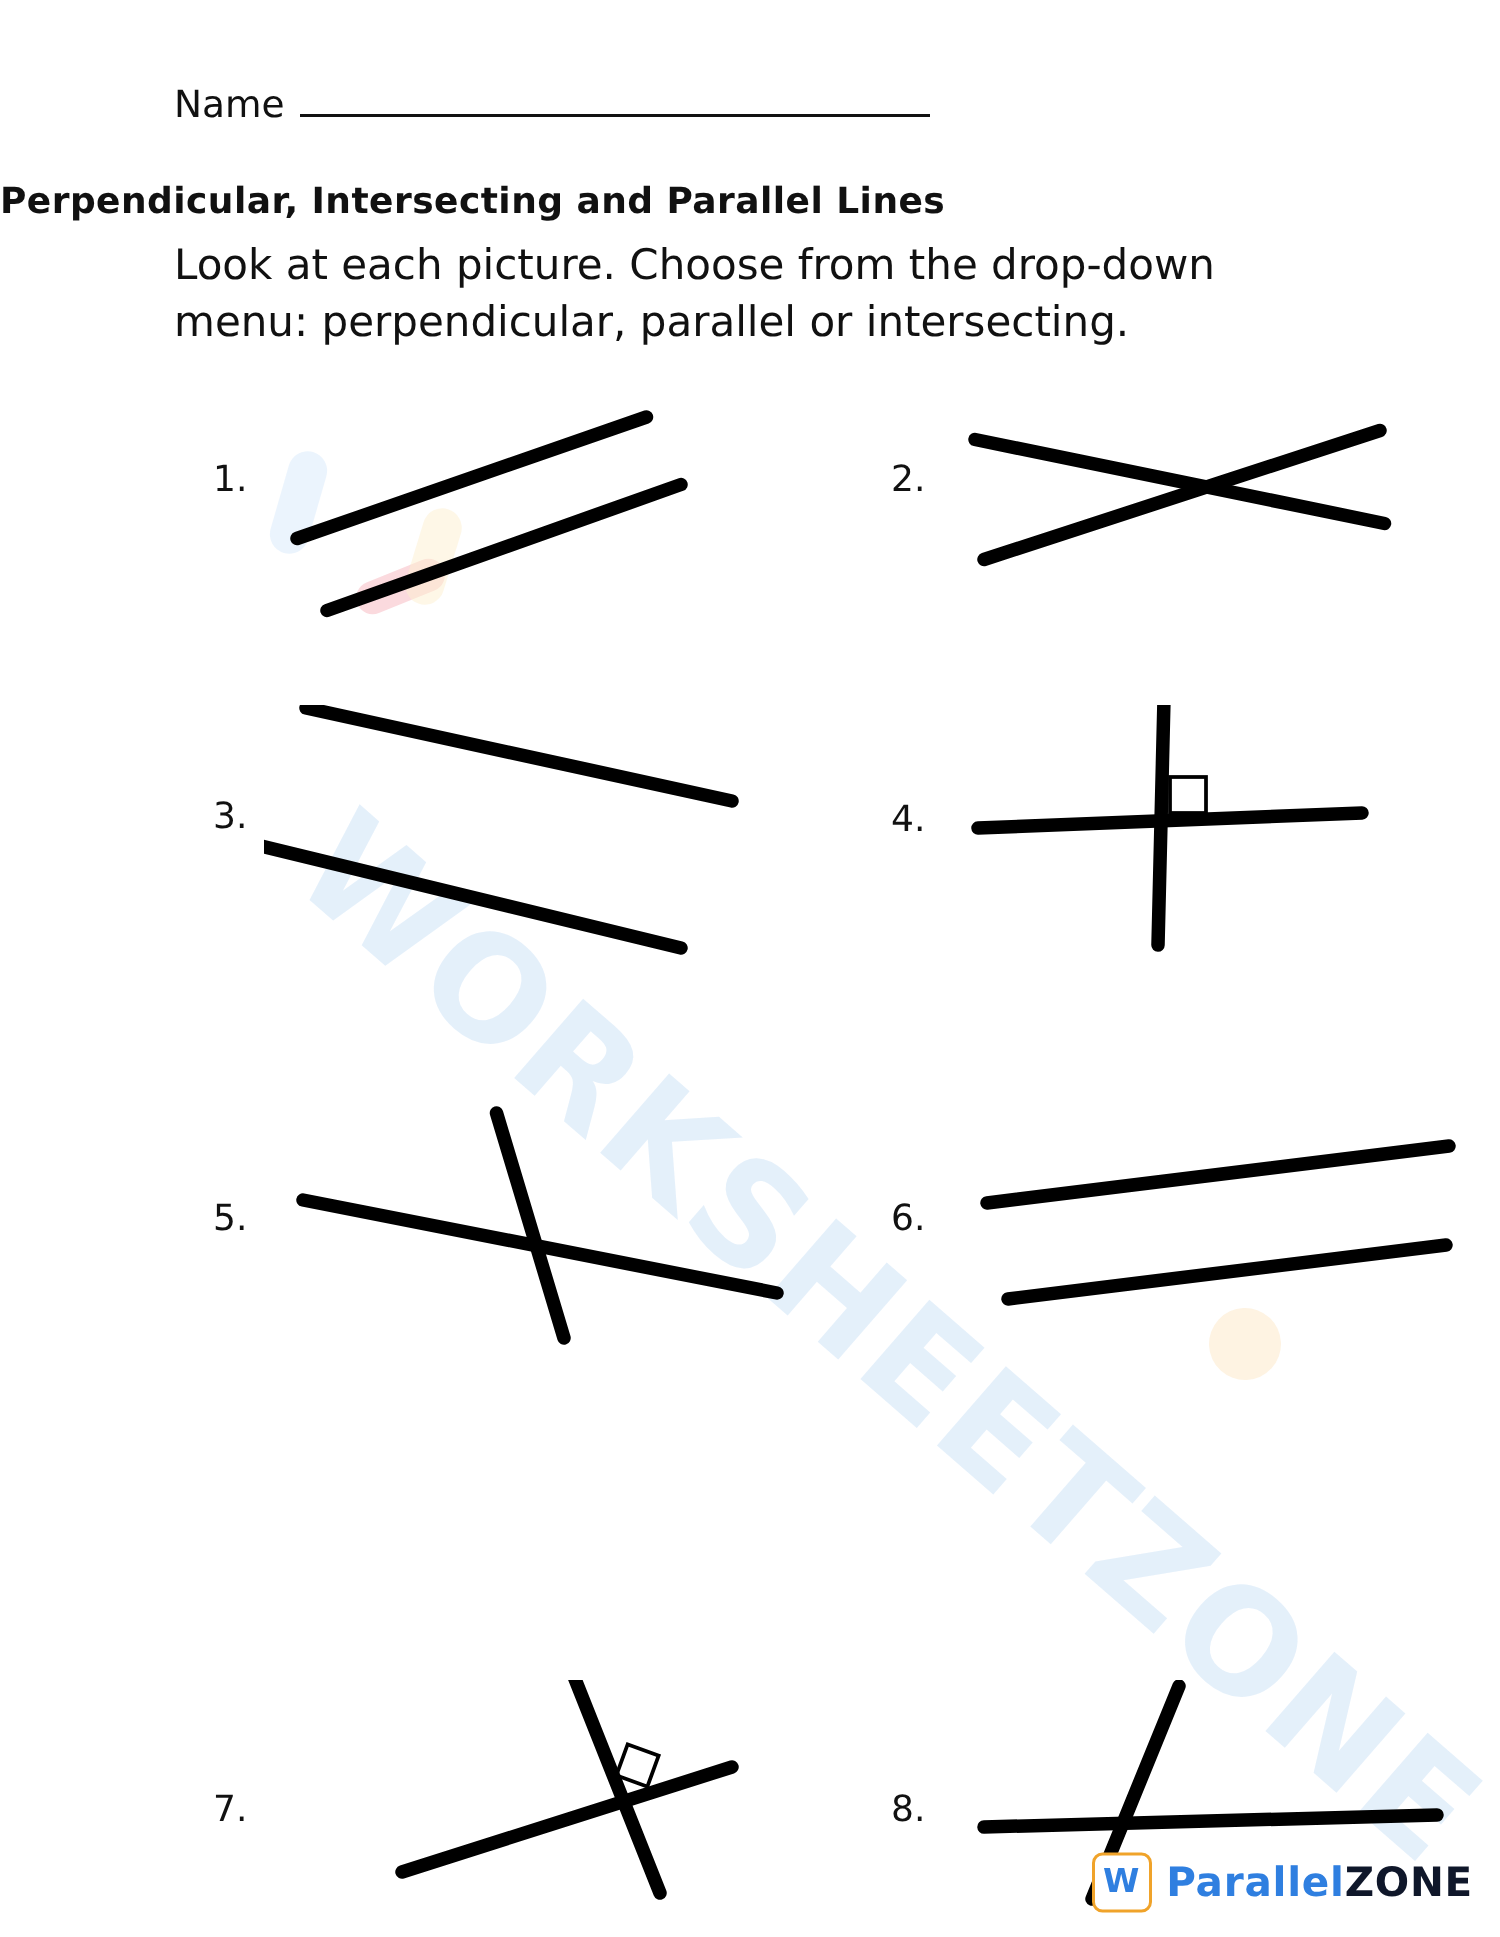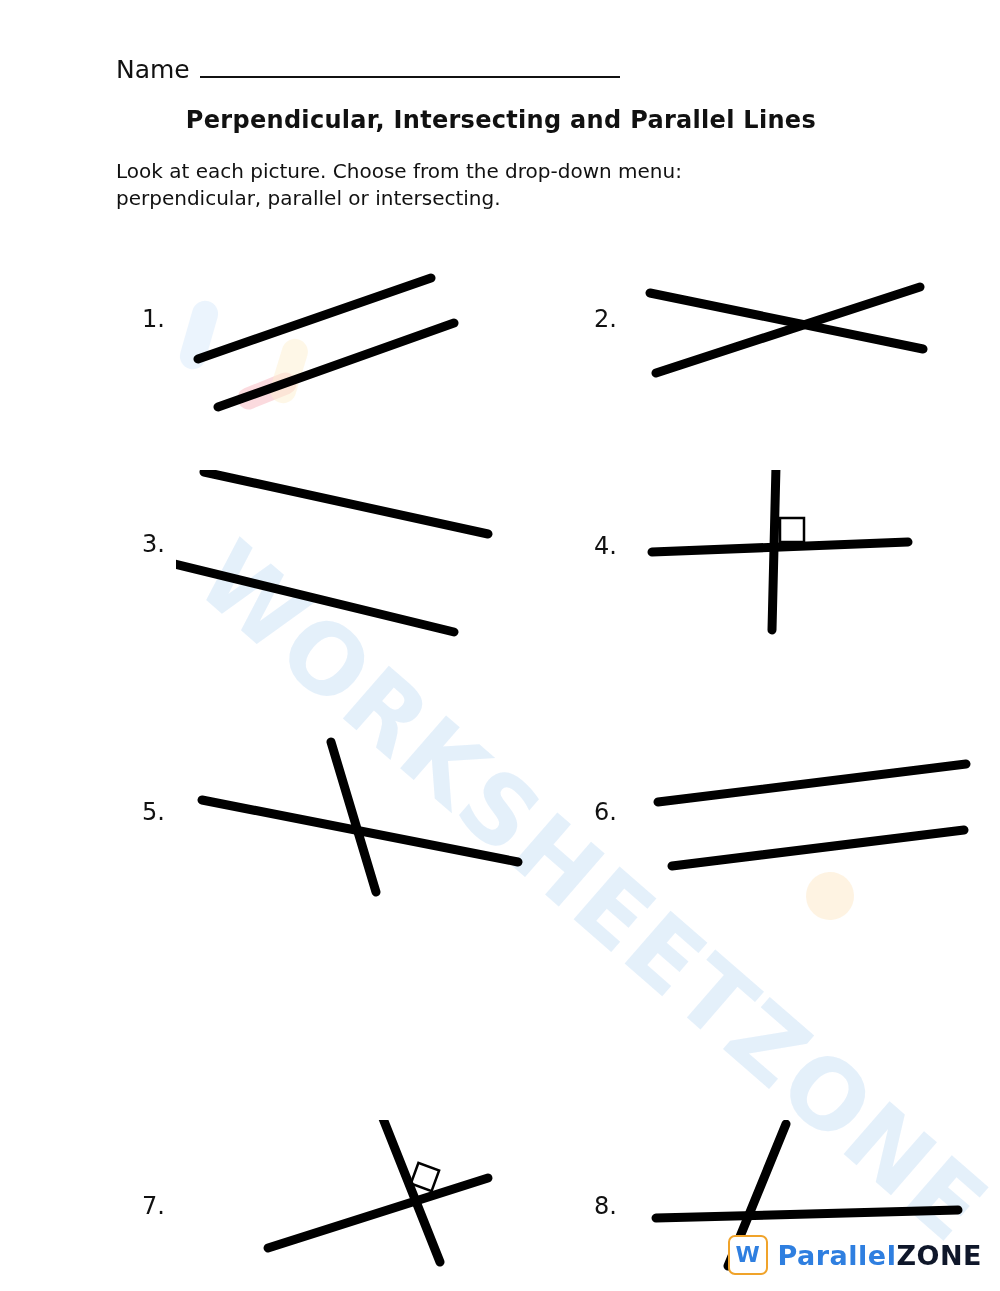--- a/index.html
+++ b/index.html
@@ -93,36 +93,36 @@
   .name-blank {
     display: inline-block;
     width: 420px;
     border-bottom: 2px solid #111111;
     height: 22px;
   }
 
   .title {
     position: absolute;
     left: 0;
-    top: 106px;
+    top: 120px;
     width: 816px;
-    text-align: right;
+    text-align: left;
     font-size: 24px;
     font-weight: 700;
     color: #111111;
     letter-spacing: .3px;
     z-index: 2;
   }
 
   .instructions {
     position: absolute;
     left: 116px;
     top: 158px;
     width: 700px;
-    font-size: 20px;
+    font-size: 28px;
     line-height: 1.35;
     color: #111111;
     z-index: 2;
   }
 
   
   .grid {
     position: absolute;
     left: 0;
     top: 255px;

